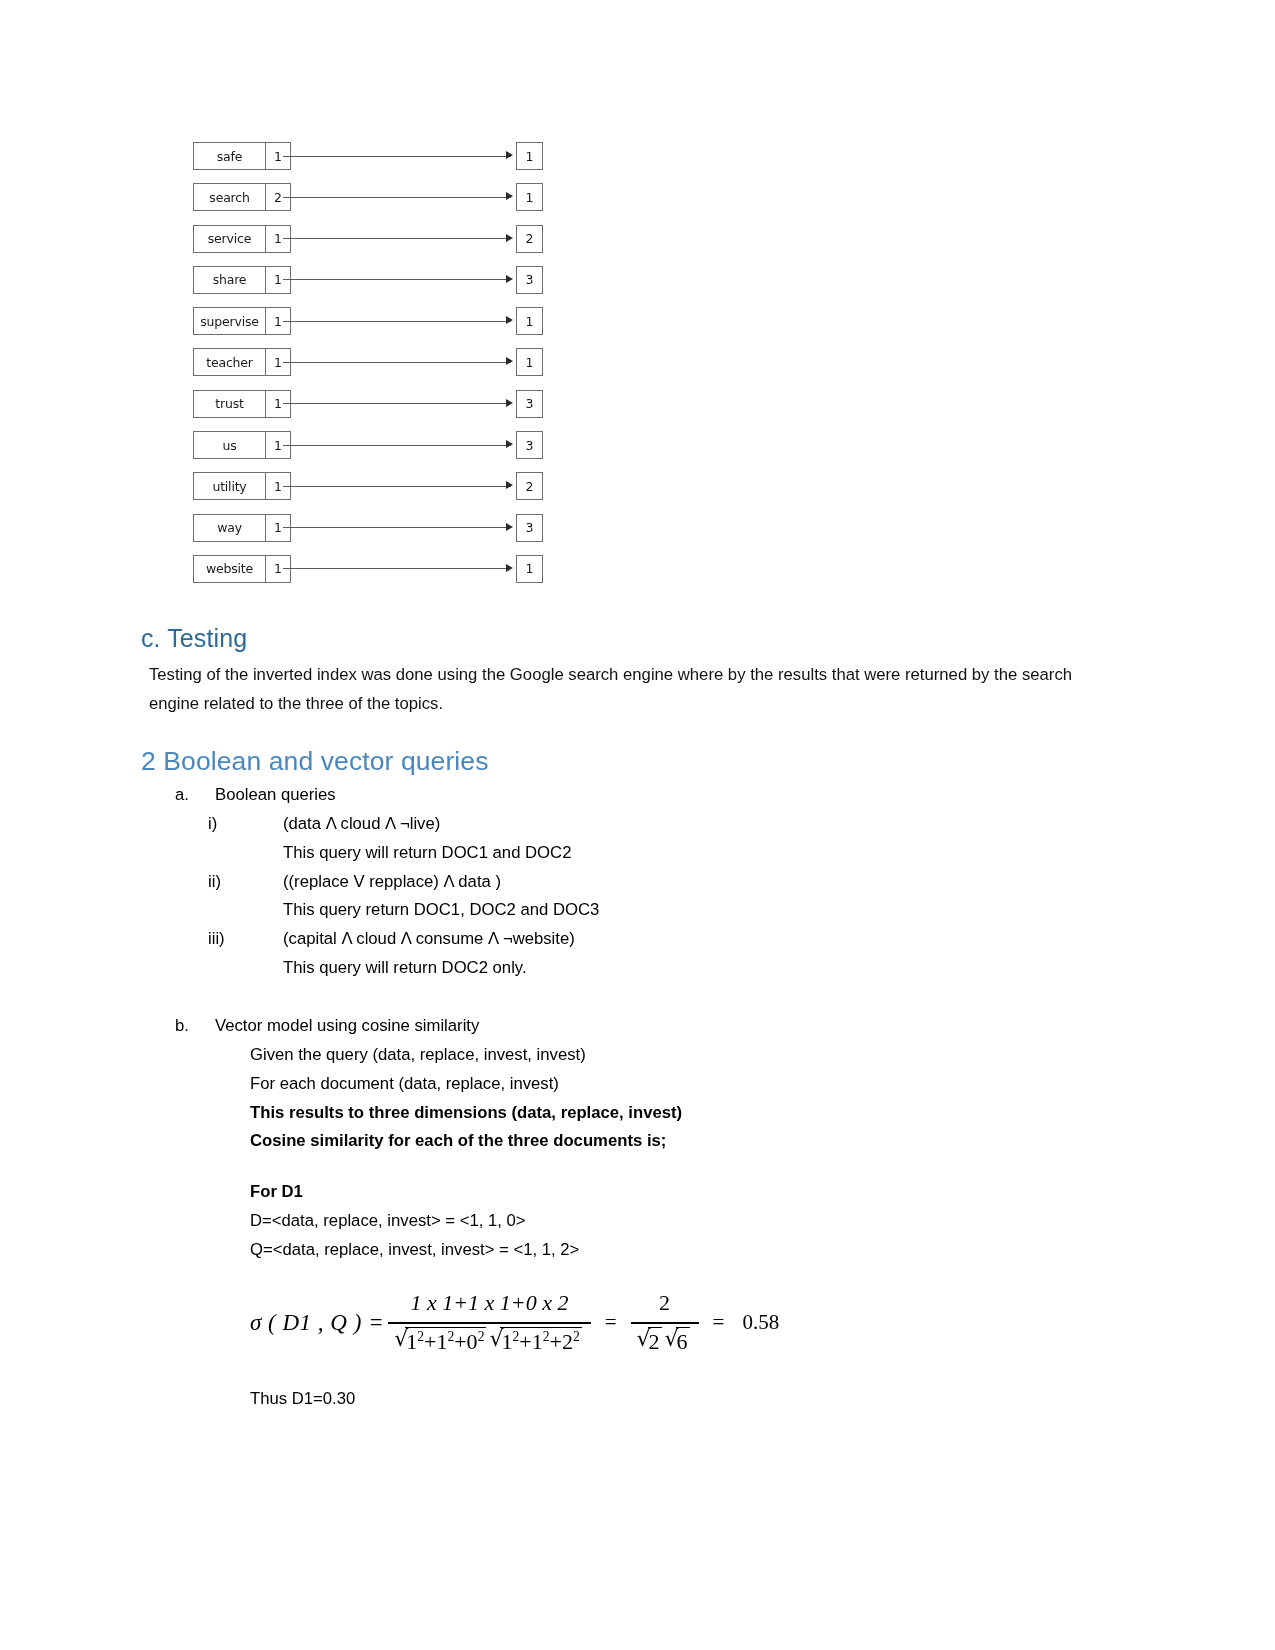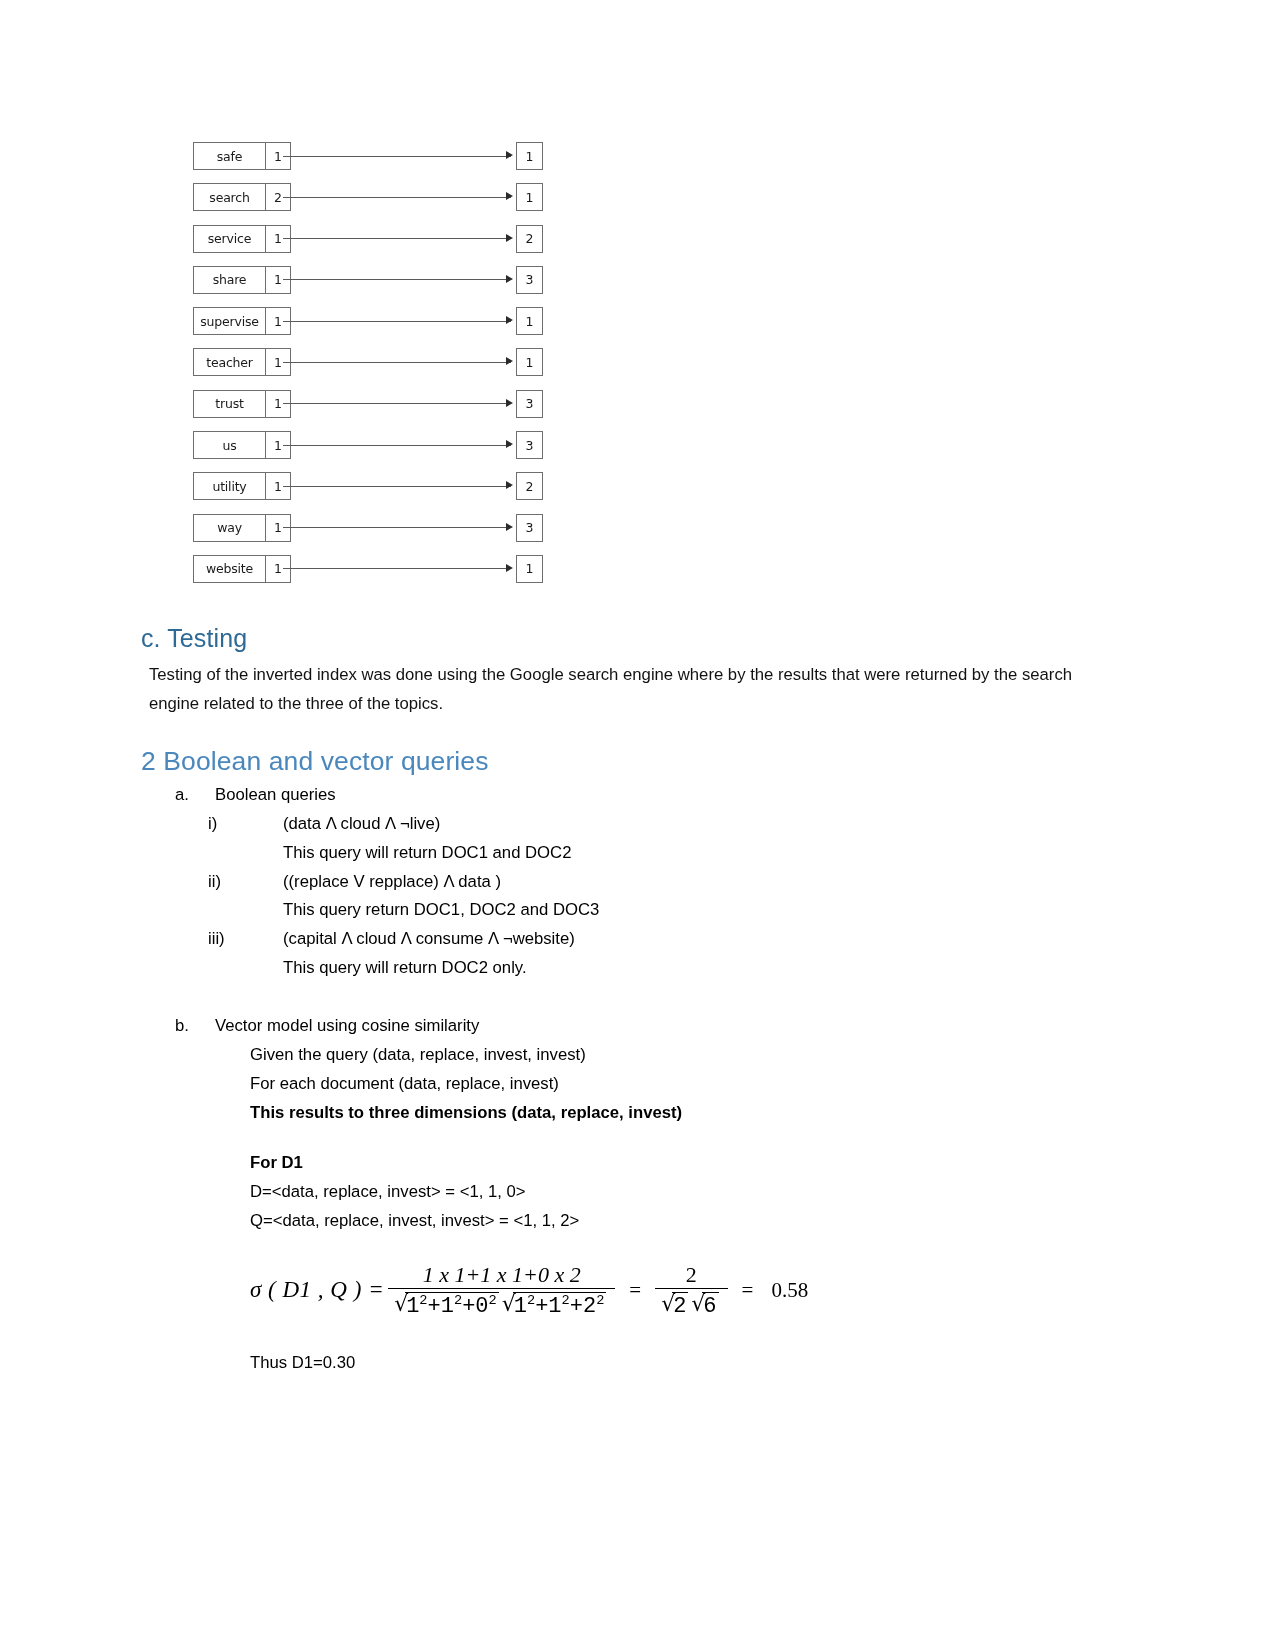--- a/index.html
+++ b/index.html
@@ -194,34 +194,33 @@
   }
   .frac {
     display: inline-flex;
     flex-direction: column;
     align-items: center;
     justify-content: center;
     margin: 0 4px;
     vertical-align: middle;
   }
   .frac .num {
-    padding: 0 6px 0 6px;
+    padding: 0 6px 6px 6px;
     white-space: nowrap;
     font-size: 22px;
   }
   .frac .bar {
     width: 100%;
     height: 1.6px;
     background: #000;
   }
   .frac .den {
     padding: 3px 6px 0 6px;
     white-space: nowrap;
     font-size: 22px;
-    font-family: Liberation Mono, monospace;
   }
   .sqrt {
     display: inline-block;
     position: relative;
     padding-left: 11px;
     margin-right: 3px;
     white-space: nowrap;
   }
   .sqrt::before {
     content: "√";
@@ -403,20 +402,21 @@
       <div class="spacer-md"></div>
 
       <div class="item-a">
         <span class="marker">b.</span>
         <span>Vector  model using cosine similarity</span>
       </div>
 
       <div class="indented-block">Given the query (data, replace, invest, invest)</div>
       <div class="indented-block">For each document (data, replace, invest)</div>
       <div class="indented-block bold">This results to three dimensions (data, replace, invest)</div>
+      <div class="indented-block bold">Cosine similarity for each of the three documents is;</div>
 
       <div class="spacer-sm"></div>
 
       <div class="indented-block bold">For D1</div>
       <div class="indented-block">D=&lt;data, replace, invest&gt; = &lt;1, 1, 0&gt;</div>
       <div class="indented-block">Q=&lt;data, replace, invest, invest&gt; = &lt;1, 1, 2&gt;</div>
 
       <div class="formula">
         <span class="lhs math-it">σ ( D1 , Q ) =</span>
 

